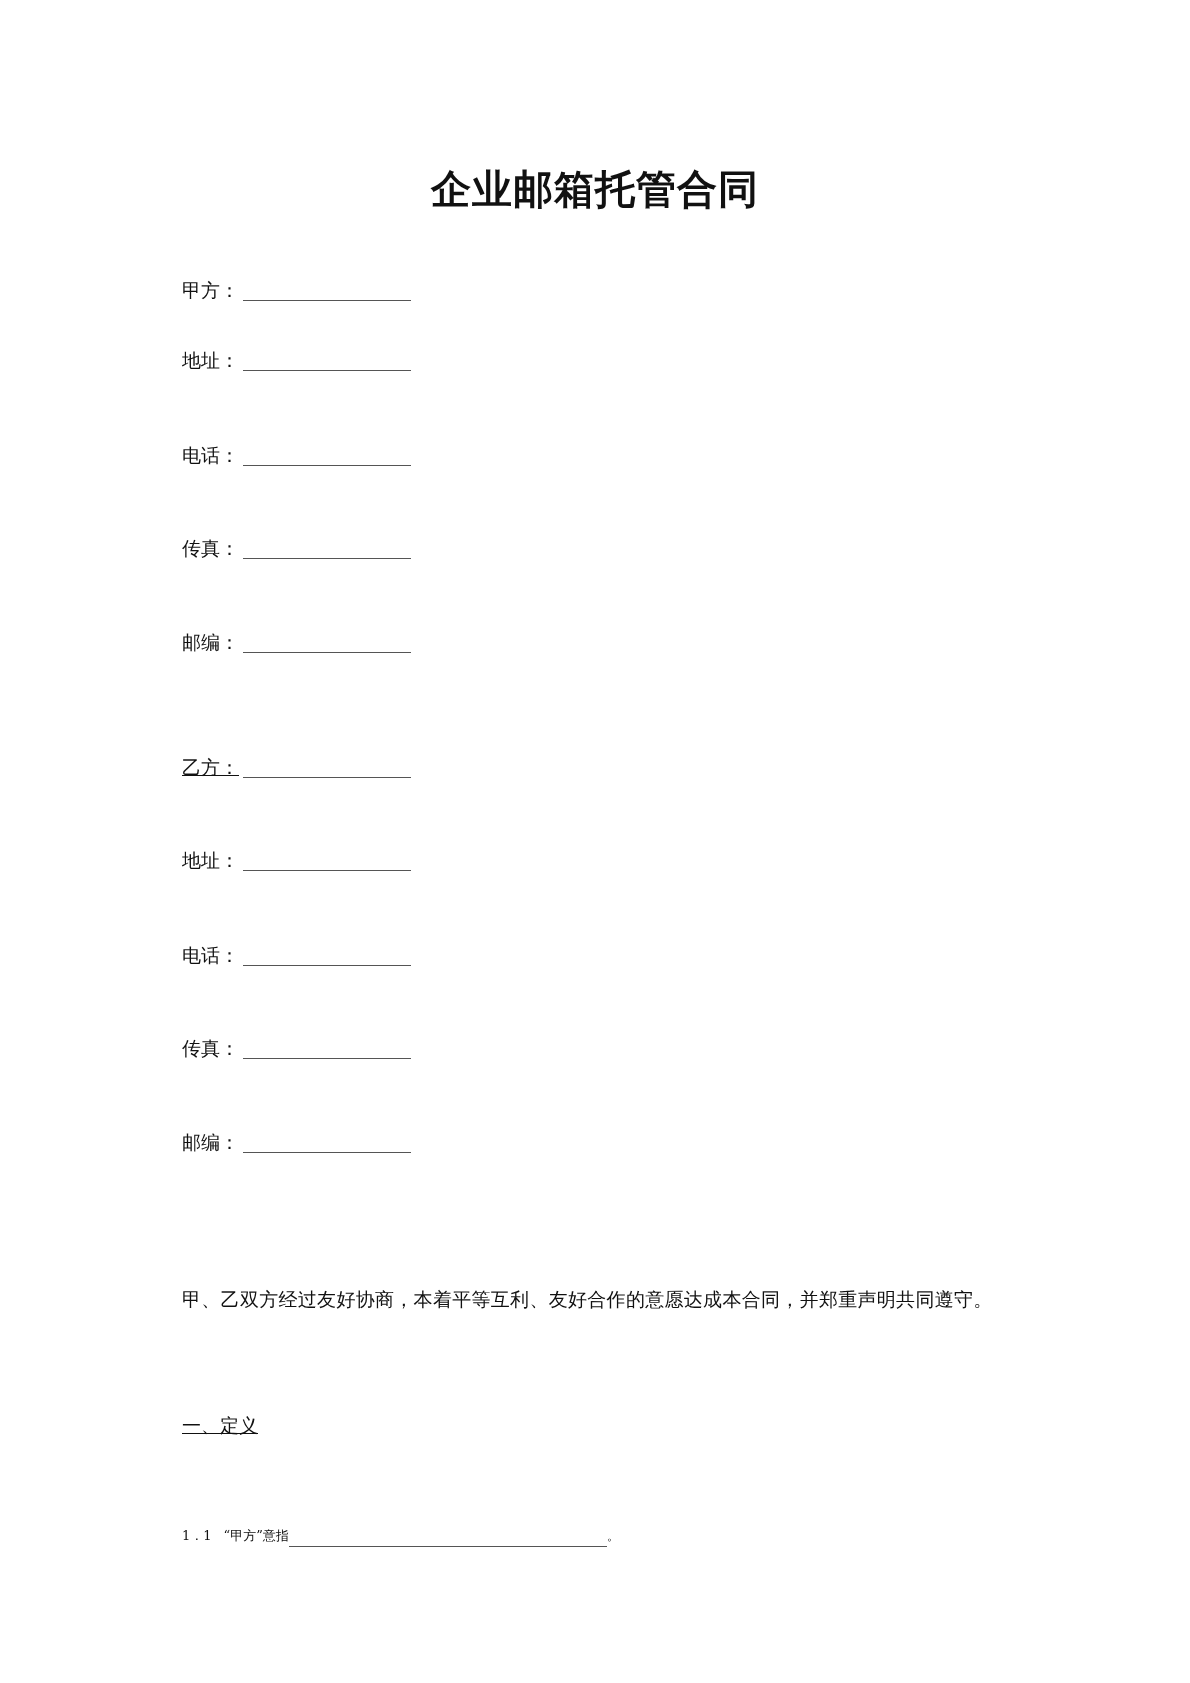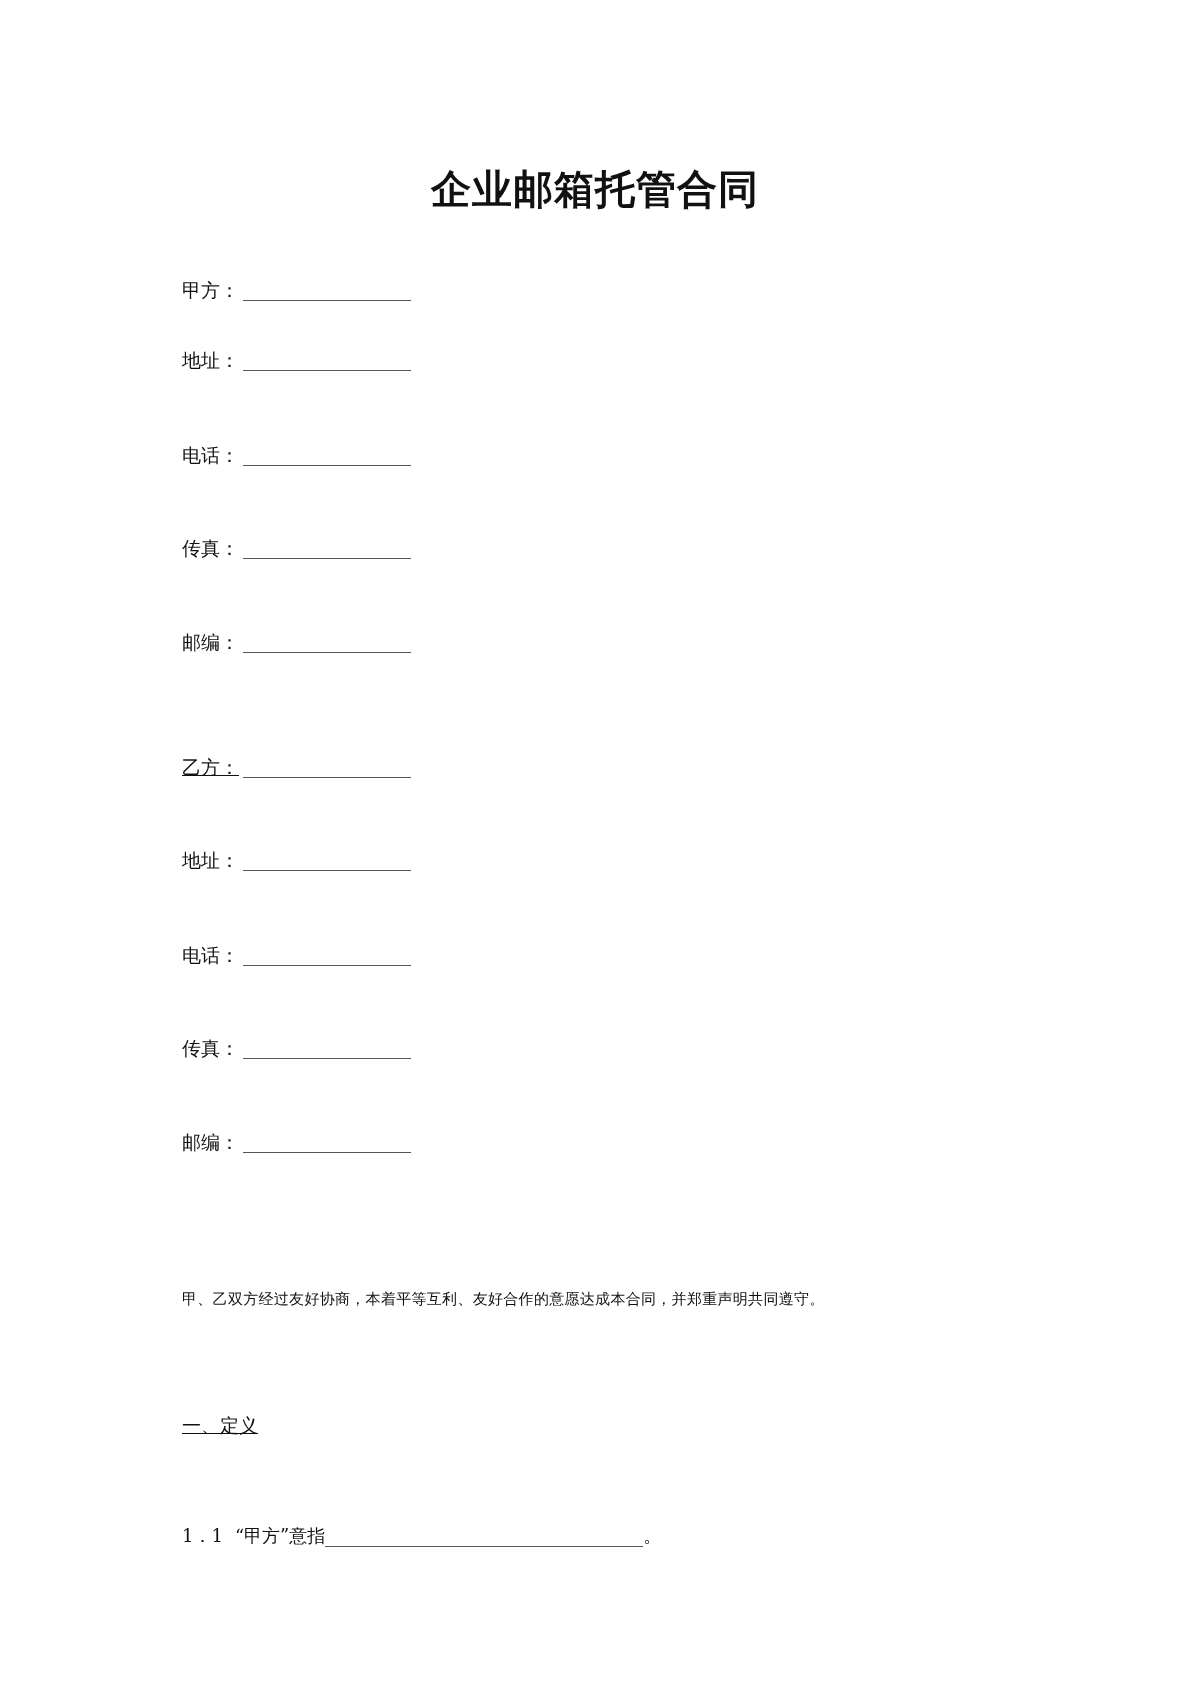--- a/index.html
+++ b/index.html
@@ -5,24 +5,24 @@
     html, body { margin: 0; padding: 0; background: #ffffff; }
     body { width: 1190px; height: 1683px; position: relative; overflow: hidden;
            font-family: "DejaVu Serif", "Liberation Serif", serif; color: #111; }
     .title { position: absolute; left: 0; width: 1190px; top: 166px; text-align: center;
              font-size: 40px; font-weight: bold; letter-spacing: 1px; line-height: 48px;
              font-family: Liberation Serif, serif; }
     .field { position: absolute; left: 182px; height: 24px; display: flex; align-items: center;
              font-size: 19px; line-height: 24px; }
     .field .label { display: inline-block; width: 61px; white-space: nowrap; }
     .field .blank { display: inline-block; width: 168px; height: 12px; border-bottom: 1px solid #555; margin-top: 8px; }
-    .para { position: absolute; left: 182px; width: 840px; top: 1277px; font-size: 15px;
+    .para { position: absolute; left: 182px; width: 840px; top: 1277px; font-size: 19px;
             line-height: 44px; letter-spacing: 0.3px; }
     .section { position: absolute; left: 182px; top: 1413px; font-size: 19px; line-height: 24px; text-decoration: underline; }
-    .clause { position: absolute; left: 182px; top: 1524px; font-size: 18px; line-height: 24px;
+    .clause { position: absolute; left: 182px; top: 1524px; font-size: 13px; line-height: 24px;
               display: flex; align-items: center; white-space: nowrap; }
     .clause .blank { display: inline-block; width: 318px; height: 12px; border-bottom: 1px solid #555; margin-top: 8px; }
   </style>
 </head>
 <body>
 
 <div class="title">企业邮箱托管合同</div>
 
 <div class="field" style="top:242px;margin-top:36px;">
   <span class="label">甲方：</span>

